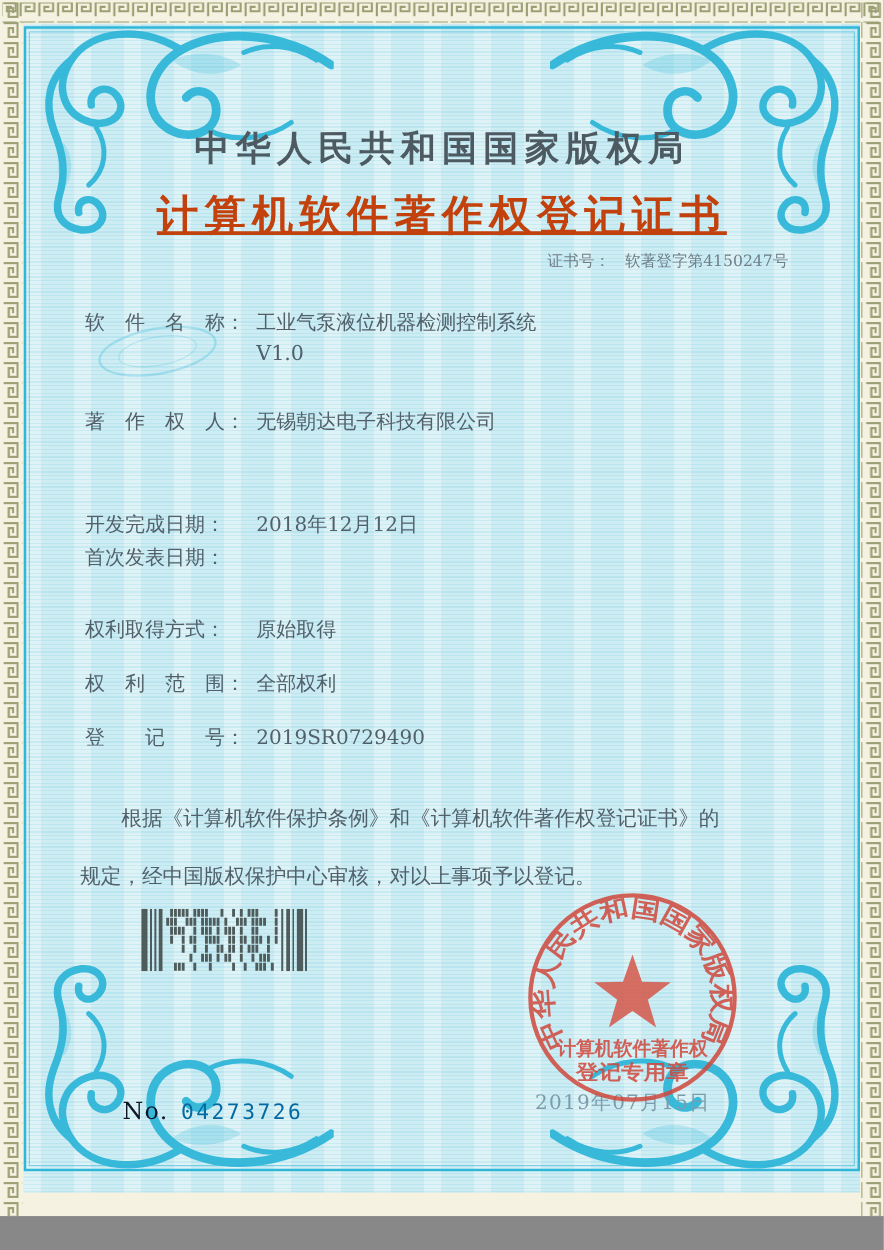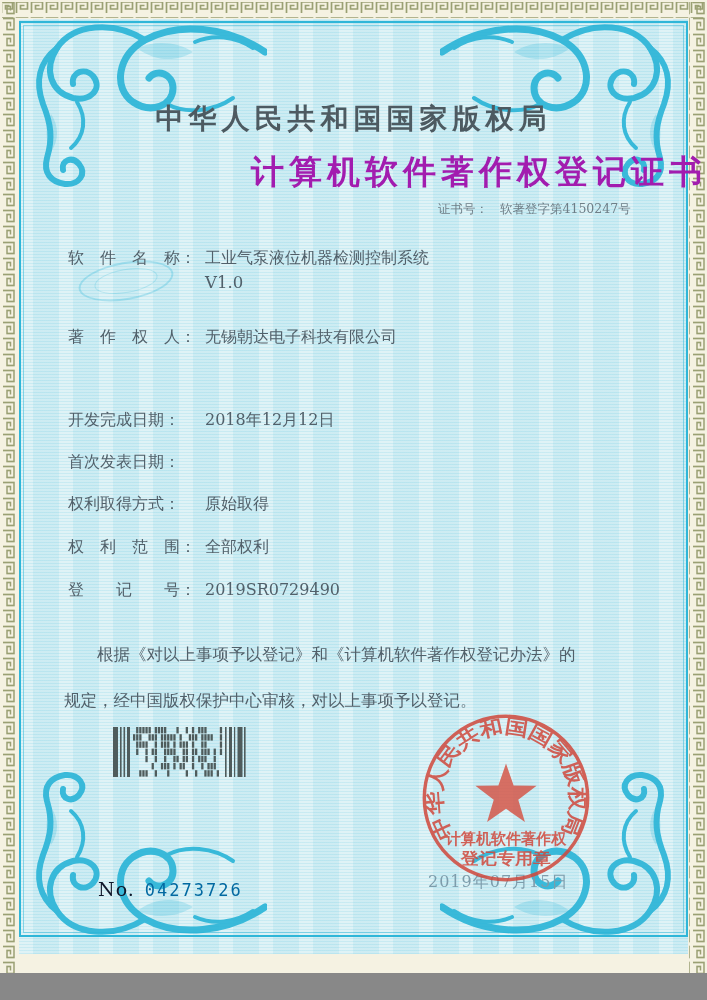--- a/index.html
+++ b/index.html
@@ -22,22 +22,22 @@
   .frame2{position:absolute; left:23px; right:23px; top:25px; bottom:40px;
     border:1px solid rgba(47,182,216,0.5); pointer-events:none;}
   .corner{position:absolute; width:250px; height:170px; opacity:.9;}
   .corner.tl{left:17px; top:18px;}
   .corner.tr{right:17px; top:18px; transform:scaleX(-1);}
   .corner.bl{left:17px; bottom:32px; transform:scaleY(-1);}
   .corner.br{right:17px; bottom:32px; transform:scale(-1,-1);}
 
   .authority{position:absolute; top:100px; left:0; width:100%; text-align:center;
     font-size:28px; font-weight:bold; letter-spacing:5px; color:#4d5a61;}
-  .cert-title{position:absolute; top:150px; left:0; width:100%; text-align:right;
-    font-size:33px; font-weight:bold; letter-spacing:5px; color:#a21caf;}
+  .cert-title{position:absolute; top:150px; left:0; width:100%; text-align:center;
+    font-size:33px; font-weight:bold; letter-spacing:5px; color:#c2410c;text-decoration:underline;}
   .certno{position:absolute; top:201px; left:438px; font-size:12.5px; color:#6e7e87;text-align:right;}
   .certno .val{margin-left:12px;}
 
   .field-row{position:absolute; left:68px; width:575px; height:24px;
     font-size:16px; color:#51606a; white-space:nowrap;}
   .fvalue{position:absolute; left:137px; top:0;}
   .fvalue2{position:absolute; left:205px; font-size:16.5px; color:#51606a;}
 
   .statement{position:absolute; left:64px; top:632px; width:584px;
     font-size:16.5px; color:#51606a; line-height:46px;}
@@ -151,41 +151,41 @@
   <div class="field-row" style="top:327px">
     <span>著　作　权　人：</span>
     <span class="fvalue">无锡朝达电子科技有限公司</span>
   </div>
 
   <div class="field-row" style="top:410px">
     <span>开发完成日期：</span>
     <span class="fvalue">2018年12月12日</span>
   </div>
 
-  <div class="field-row" style="top:452px">
+  <div class="field-row" style="top:436px">
     <span>首次发表日期：</span>
   </div>
 
   <div class="field-row" style="top:494px">
     <span>权利取得方式：</span>
     <span class="fvalue">原始取得</span>
   </div>
 
   <div class="field-row" style="top:537px">
     <span>权　利　范　围：</span>
     <span class="fvalue">全部权利</span>
   </div>
 
   <div class="field-row" style="top:580px">
     <span>登　　记　　号：</span>
     <span class="fvalue">2019SR0729490</span>
   </div>
 
   <div class="statement">
-    <div class="l1">根据《对以上事项予以登记》和《计算机软件著作权登记办法》的</div>
+    <div class="l1">根据《计算机软件保护条例》和《计算机软件著作权登记证书》的</div>
     <div class="l2">规定，经中国版权保护中心审核，对以上事项予以登记。</div>
   </div>
 
   <svg class="barcode" id="barcode" width="135" height="50" viewBox="0 0 135 50" aria-hidden="true">
       <rect x="0" y="0" width="5" height="50" fill="#4f5c5c"></rect>
       <rect x="7" y="0" width="1.6" height="50" fill="#4f5c5c"></rect>
       <rect x="10.5" y="0" width="1.6" height="50" fill="#4f5c5c"></rect>
       <rect x="14" y="0" width="3" height="50" fill="#4f5c5c"></rect>
       <rect x="20" y="7.2" width="2.3" height="6.4" fill="#4f5c5c"></rect>
       <rect x="23.1" y="0" width="2.3" height="6.4" fill="#4f5c5c"></rect>

